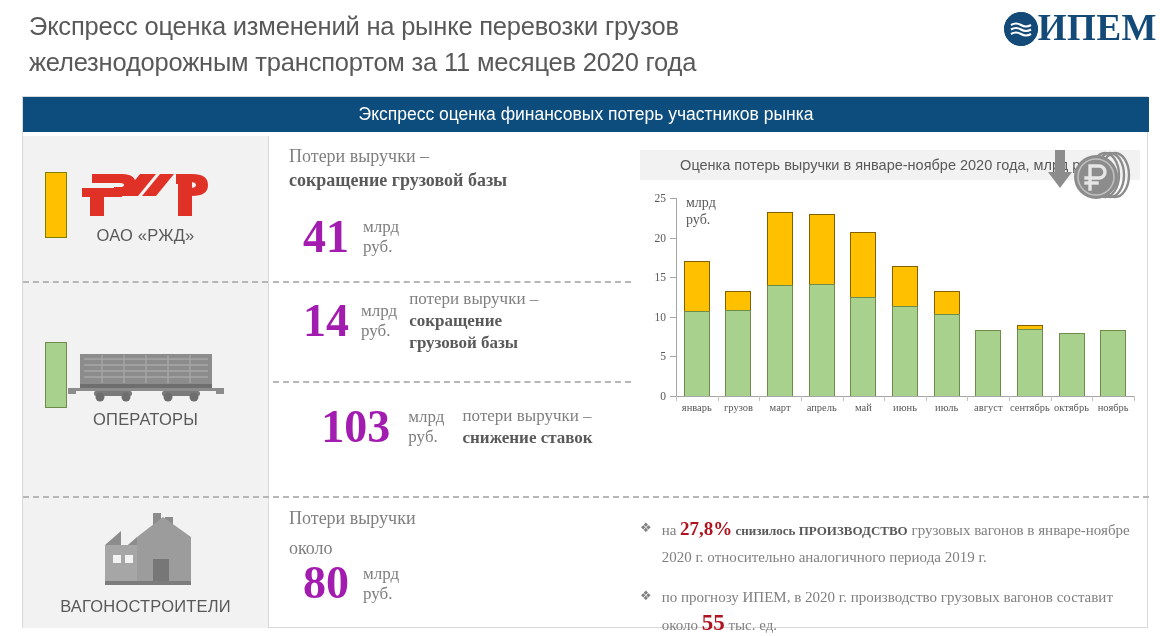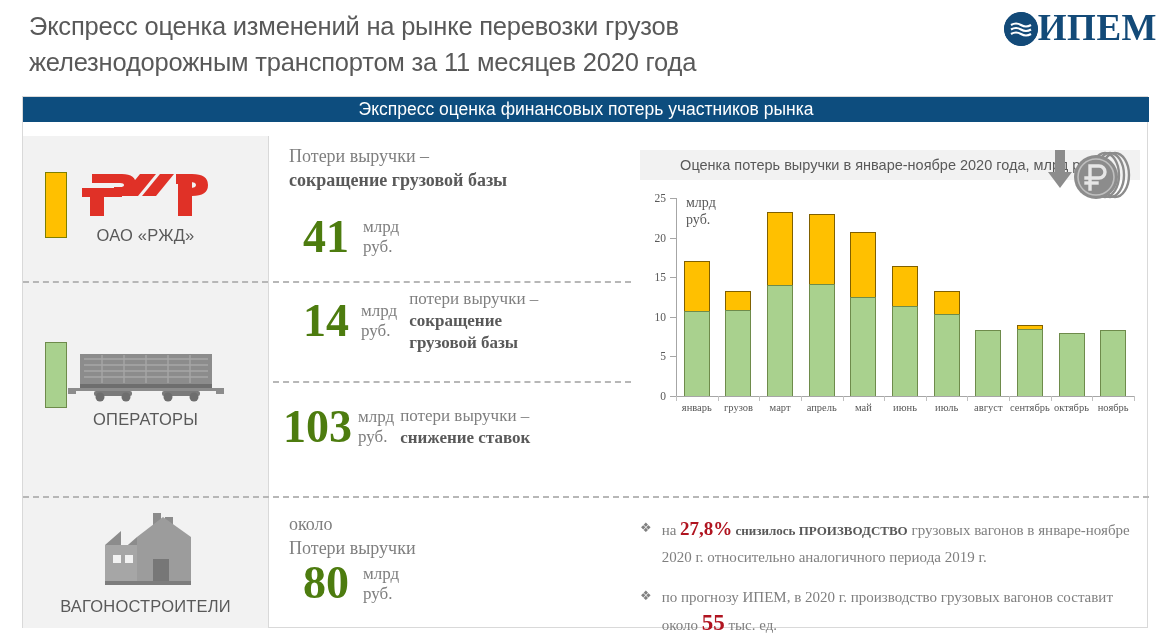--- a/index.html
+++ b/index.html
@@ -28,21 +28,21 @@
   #brand-mark svg { position:absolute; left:0; top:0; }
   #brand-text {
     font-family:"Liberation Serif", serif; font-weight:700;
     font-size:37px; line-height:37px; color:#134A78; letter-spacing:0.5px;
   }
 
   
   #panel { position:absolute; left:22px; top:96px; width:1126px; height:532px;
            border:1px solid #d9d9d9; background:#ffffff; }
   #banner {
-    position:absolute; left:0; top:0; width:1126px; height:25px;
+    position:absolute; left:0; top:0; width:1126px; height:35px;
     background:#0D4D7E; color:#ffffff;
     display:flex; align-items:center; justify-content:center;
     font-size:17.5px; font-weight:400;
   }
 
   #body-area { position:absolute; left:0; top:39px; width:1126px; height:492px; }
 
   
   #icon-col { position:absolute; left:0; top:0; width:245px; height:492px; background:#F2F2F2; }
   .icon-cell { position:absolute; left:0; width:245px; display:flex;
@@ -72,38 +72,38 @@
 
   
   #stat-col { position:absolute; left:246px; top:0; width:362px; height:492px; }
   .stat-block { position:absolute; left:0; width:362px; }
 
   .stat-head { font-family:"Liberation Serif", serif; font-size:18px; color:#7F7F7F; line-height:24px; }
   .stat-head b { color:#595959; }
 
   .big-num {
     font-family:"Liberation Serif", serif; font-weight:700;
-    font-size:46px; line-height:46px; color:#4d7c0f;
+    font-size:46px; line-height:46px; color:#a21caf;
   }
   .unit { font-family:"Liberation Serif", serif; font-size:17px; line-height:20px; color:#7F7F7F; }
   .side-note { font-family:"Liberation Serif", serif; font-size:17px; line-height:22px; color:#7F7F7F; }
   .side-note b { color:#595959; }
   .tiny-note { font-family:"Liberation Serif", serif; font-size:14px; color:#7F7F7F; }
 
   
   #blk-rzd { top:8px; height:132px; padding-left:20px; }
   #blk-rzd .row { display:flex; align-items:center; gap:14px; margin-top:22px; padding-left:14px; }
 
   
   #blk-op1 { top:152px; height:88px; padding-left:20px; }
   #blk-op1 .row { display:flex; align-items:center; gap:12px; padding-left:14px; }
 
   
   #blk-op2 { top:268px; height:86px; padding-left:14px; }
-  #blk-op2 .row { display:flex; align-items:center; gap:6px; }
+  #blk-op2 .row { display:flex; align-items:center; gap:18px;justify-content:center; }
 
   
   #blk-plant { top:370px; height:120px; padding-left:20px; }
   #blk-plant .row { display:flex; align-items:flex-start; gap:14px; padding-left:14px; }
 
   
   #chart-wrap { position:absolute; left:609px; top:0; width:517px; height:360px; }
   #chart-title {
     position:absolute; left:8px; top:14px; width:500px; height:30px;
     background:#F2F2F2; color:#595959; font-size:14.5px;
@@ -272,25 +272,25 @@
             <span>руб.</span>
           </span>
           <span class="side-note">
             <span>потери выручки –</span><br>
             <b>снижение ставок</b>
           </span>
         </div>
       </div>
 
       <div class="stat-block" id="blk-plant">
+        <div class="stat-head">
+          <span>Потери выручки</span>
+        </div>
         <div class="stat-head" style="margin-top:6px;">
           <span>около</span>
-        </div>
-        <div class="stat-head">
-          <span>Потери выручки</span>
         </div>
         <div class="row">
           <span class="big-num">80</span>
           <span class="unit" style="padding-top:4px;">
             <span>млрд</span><br>
             <span>руб.</span>
           </span>
         </div>
       </div>
     </div>

